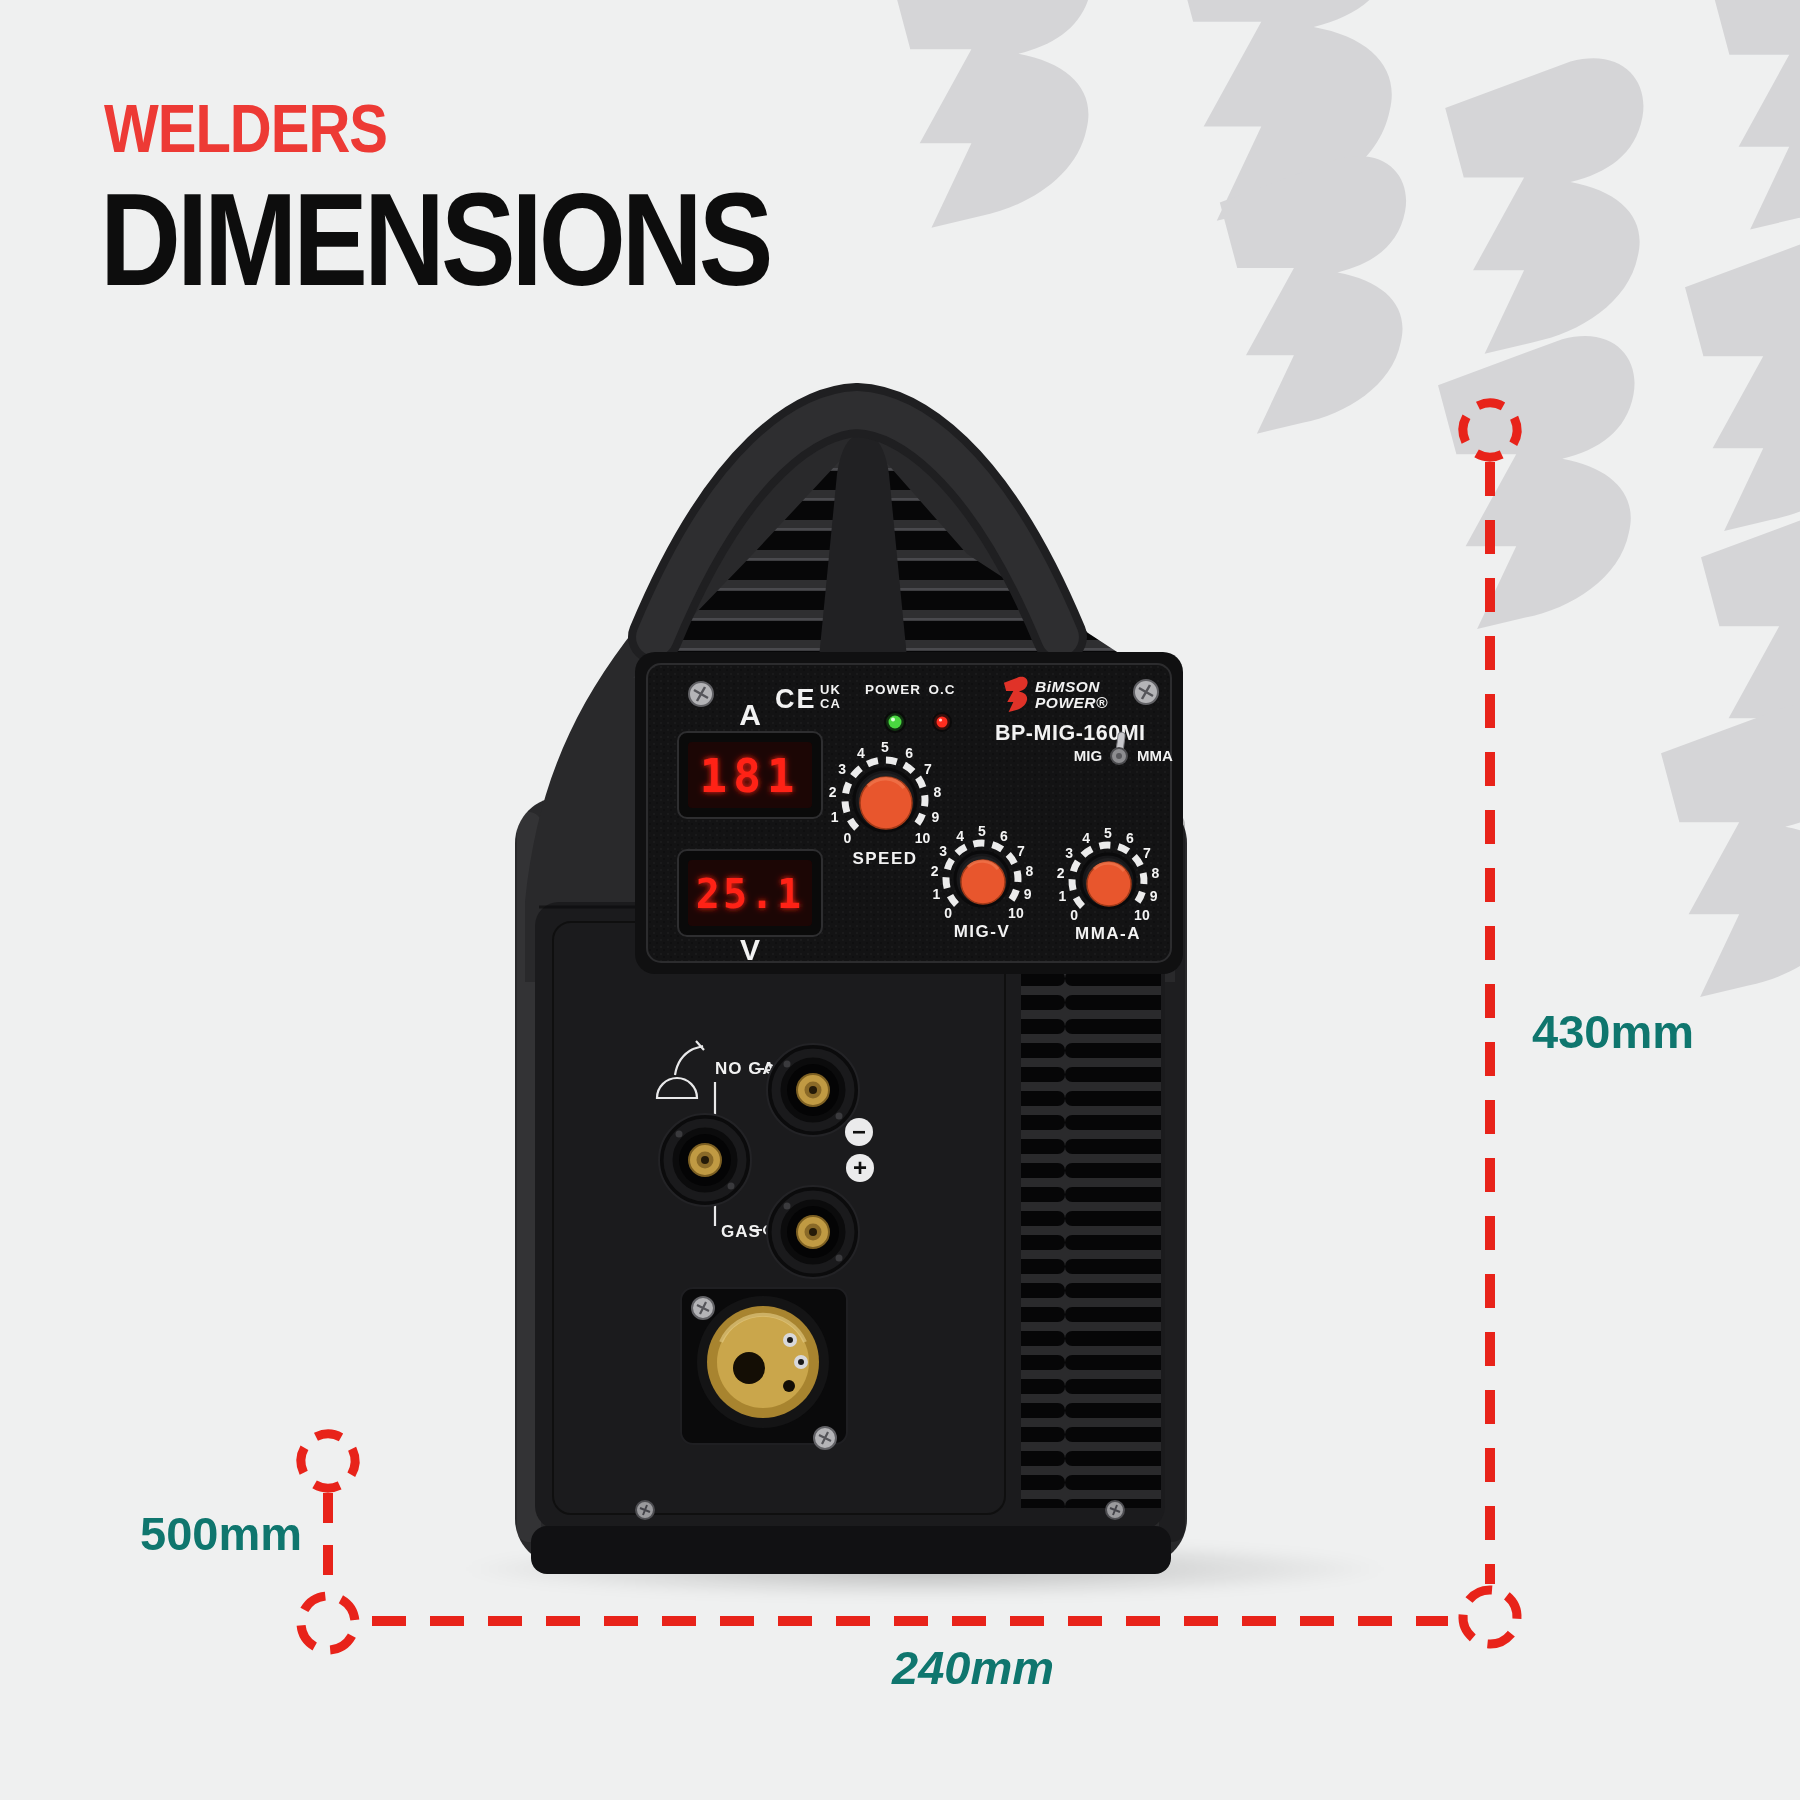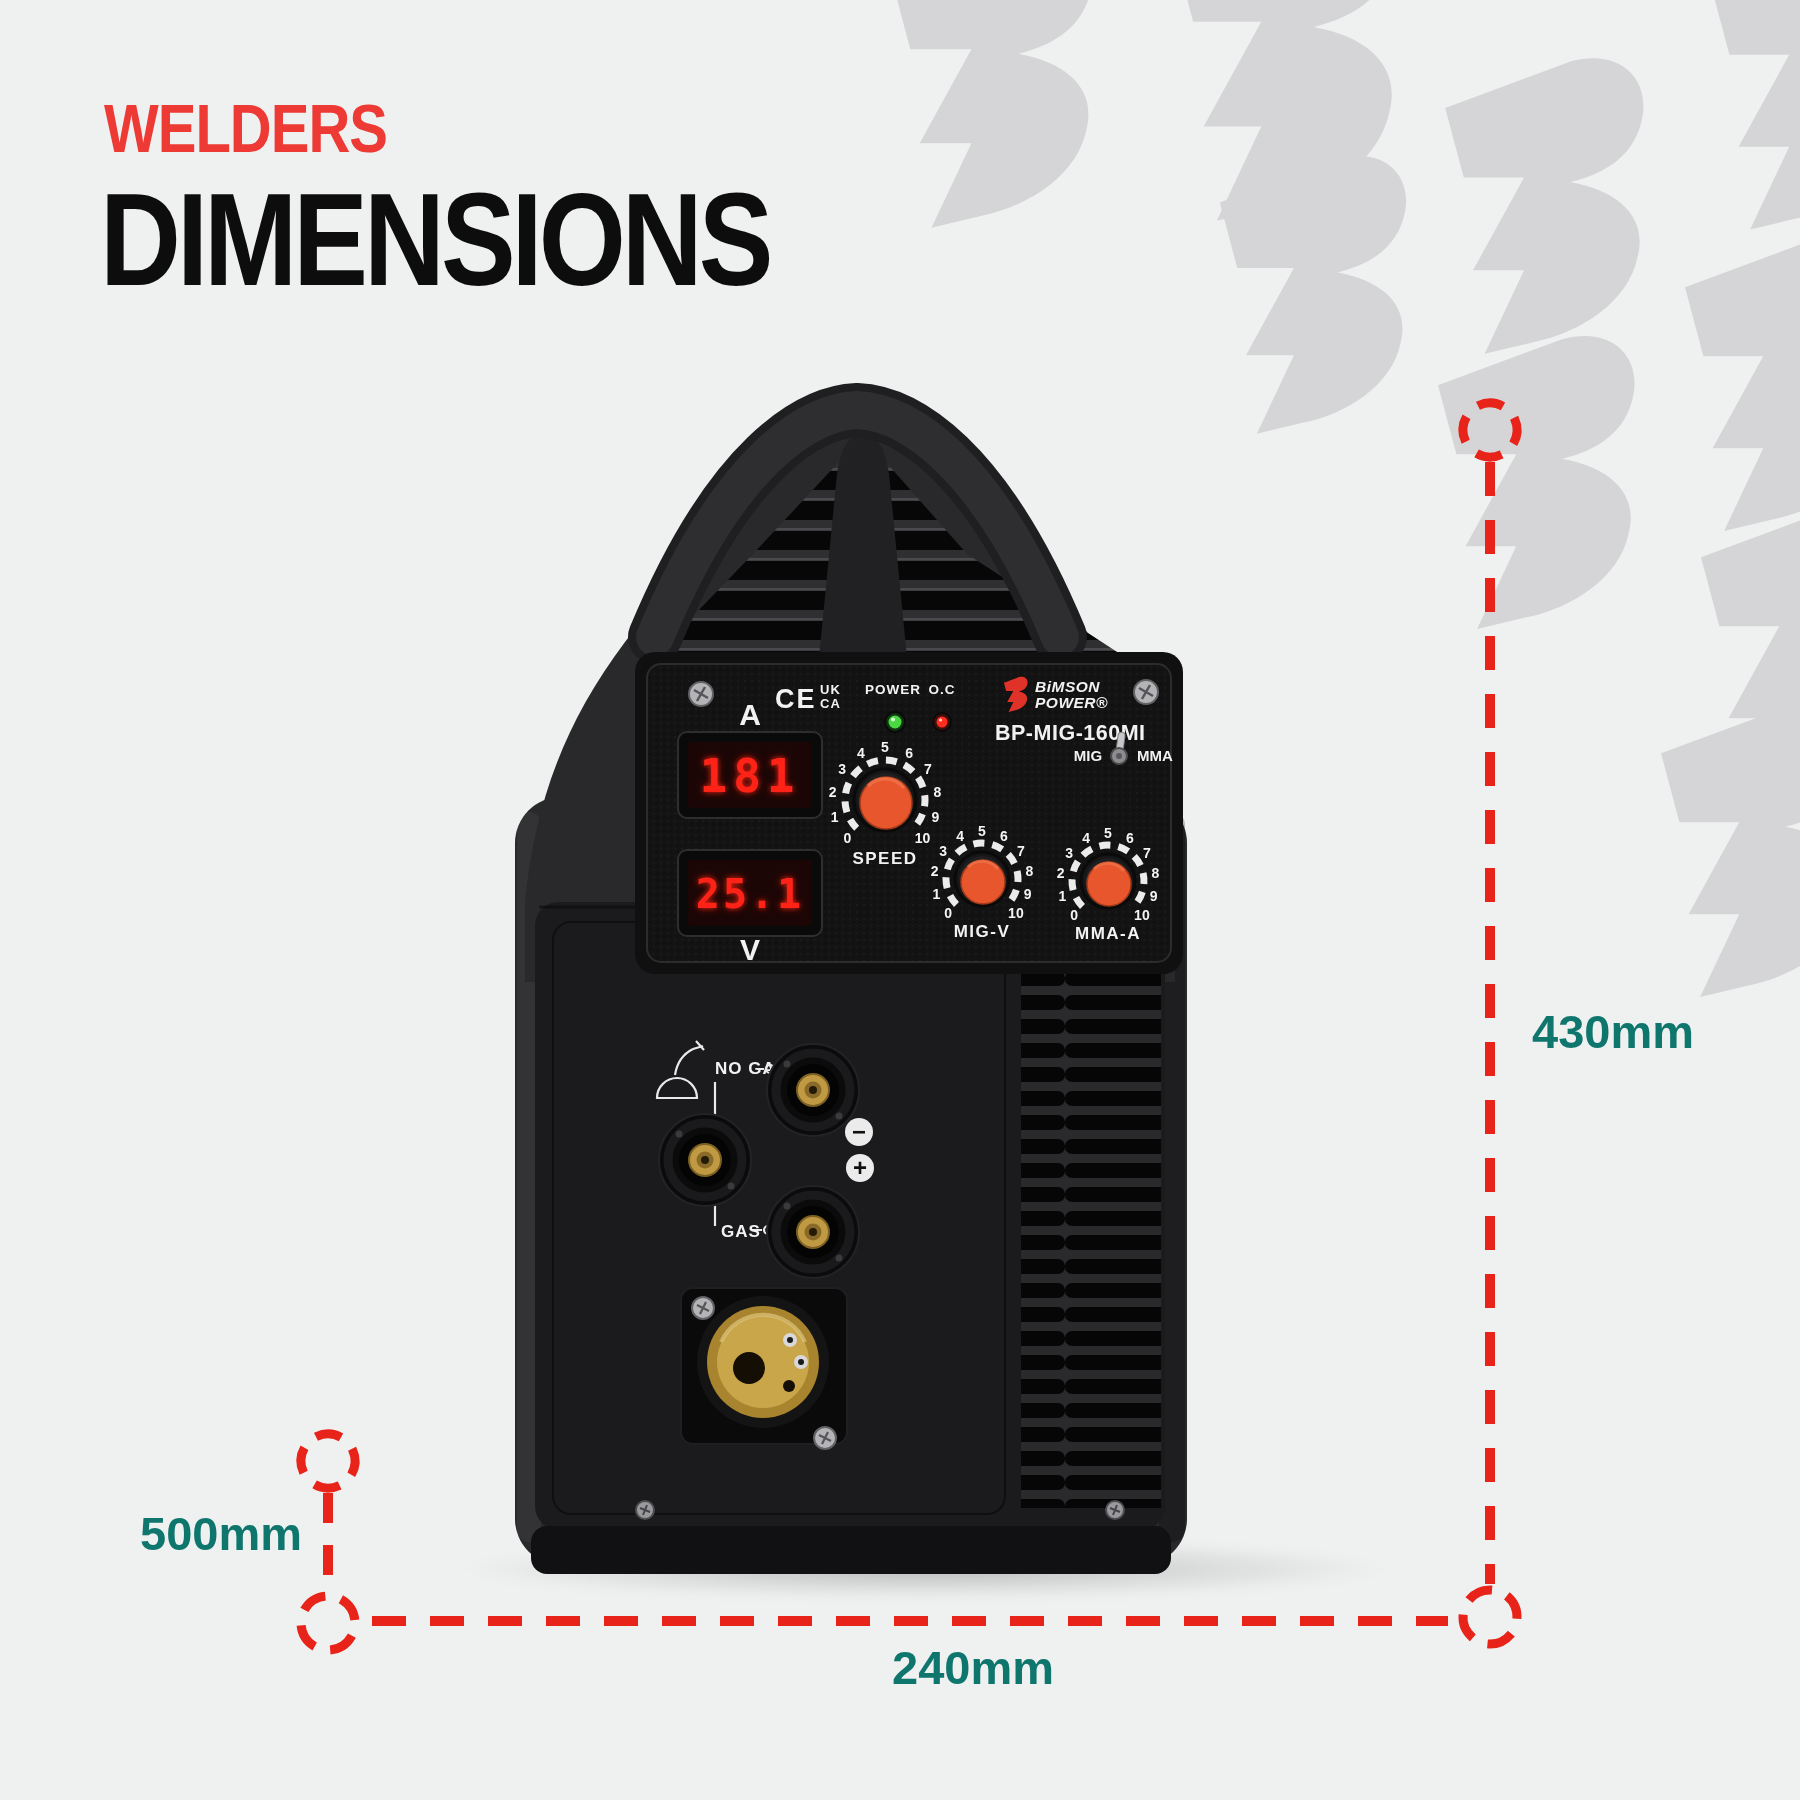--- a/index.html
+++ b/index.html
@@ -8,21 +8,21 @@
   .abs{position:absolute;}
   
   .kicker{left:104px;top:88px;font-size:58px;font-weight:bold;letter-spacing:-1px;
           color:#ed3a35;transform:scaleY(1.18);transform-origin:left top;white-space:nowrap;}
   .heading{left:100px;top:163px;font-size:112px;font-weight:bold;letter-spacing:-4px;
           color:#0d0d0d;transform:scaleY(1.18);transform-origin:left top;white-space:nowrap;}
   
   .dim-label{font-size:47px;font-weight:bold;color:#0f766e;white-space:nowrap;}
   #dim-height{left:1532px;top:1004px;}
   #dim-depth{left:104px;top:1506px;margin-left:36px;}
-  #dim-width{left:892px;top:1640px;}
+  #dim-width{left:892px;top:1640px;font-style:italic;}
   
   svg text{font-family:"Liberation Sans",sans-serif;fill:#f2f2f2;}
   .panel-small{font-size:13.5px;font-weight:bold;letter-spacing:1px;}
   .cert-ce{font-size:27px;font-weight:bold;letter-spacing:2px;}
   .cert-uk{font-size:13px;font-weight:bold;letter-spacing:1px;}
   .av-label{font-size:30px;font-weight:bold;text-anchor:middle;}
   .seg{font-family:"DejaVu Sans Mono","Liberation Mono",monospace;font-weight:bold;
        fill:#ff2416;text-anchor:middle;}
   .brand-txt{font-size:15.5px;font-weight:bold;font-style:italic;letter-spacing:.5px;}
   .model-txt{font-size:21.5px;font-weight:bold;letter-spacing:.5px;}

